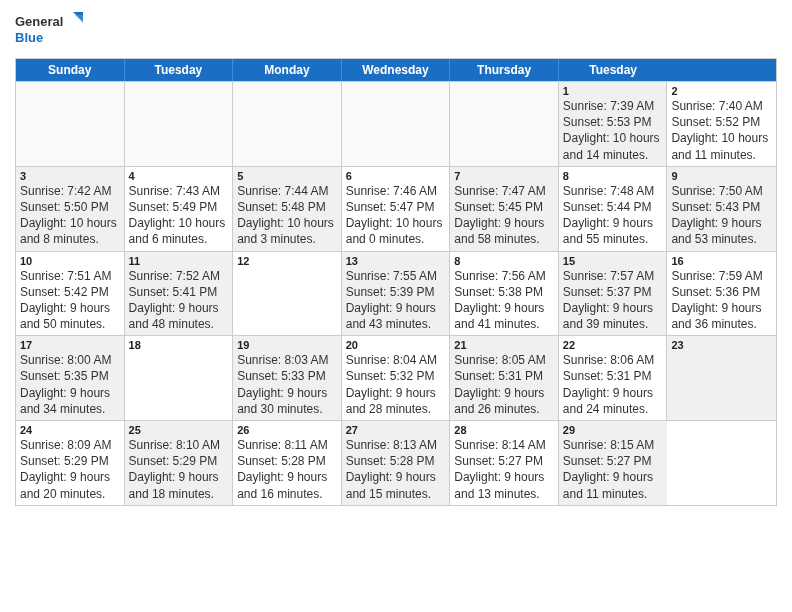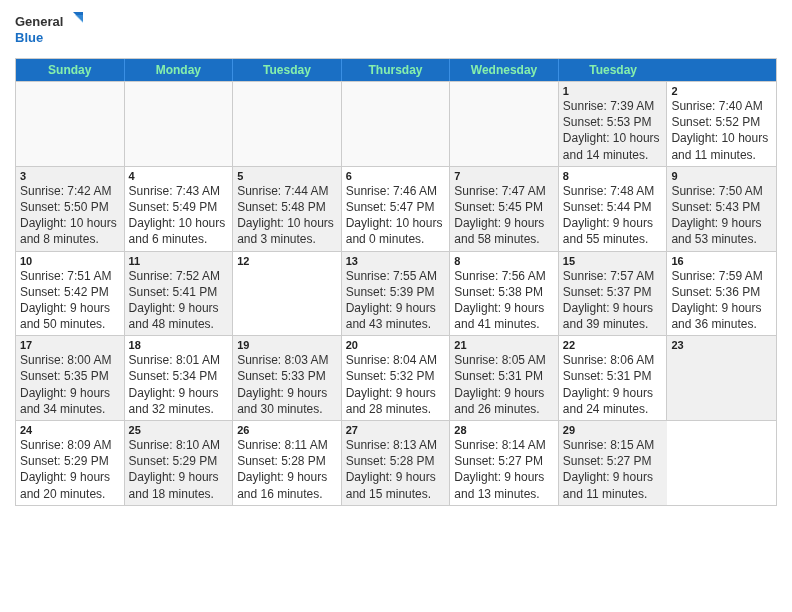--- a/index.html
+++ b/index.html
@@ -45,21 +45,21 @@
       display: flex;
       flex-direction: column;
       border: 1px solid #ccc;
     }
     .cal-header {
       display: grid;
       grid-template-columns: repeat(7, 1fr);
       background: #1a6fc4;
     }
     .cal-header-cell {
-      color: #86efac;
+      color: #ffffff;
       font-size: 12px;
       font-weight: bold;
       text-align: center;
       padding: 4px 2px;
       border-right: 1px solid #3a8fe4;
     }
     .cal-header-cell:last-child { border-right: none; }
     .cal-body {
       flex: 1;
       display: flex;
@@ -111,24 +111,24 @@
 </div>
     <div class="title-block">
       <div class="month-title"></div>
       <div class="subtitle"></div>
     </div>
   </div>
 
   <div class="calendar">
     <div class="cal-header" id="cal-header-row">
         <div class="cal-header-cell">Sunday</div>
+        <div class="cal-header-cell">Tuesday</div>
         <div class="cal-header-cell">Monday</div>
-        <div class="cal-header-cell">Tuesday</div>
+        <div class="cal-header-cell">Wednesday</div>
         <div class="cal-header-cell">Thursday</div>
-        <div class="cal-header-cell">Wednesday</div>
         <div class="cal-header-cell">Tuesday</div>
       </div>
     <div class="cal-body" id="cal-body">
         <div class="cal-row">
           <div class="cal-cell empty"></div>
           <div class="cal-cell empty"></div>
           <div class="cal-cell empty"></div>
           <div class="cal-cell empty"></div>
           <div class="cal-cell empty"></div>
           <div class="cal-cell shaded">
@@ -199,21 +199,20 @@
             <div class="day-info">Sunrise: 7:59 AM<br>Sunset: 5:36 PM<br>Daylight: 9 hours and 36 minutes.</div>
           </div>
         </div>
         <div class="cal-row">
           <div class="cal-cell shaded">
             <div class="day-num">17</div>
             <div class="day-info">Sunrise: 8:00 AM<br>Sunset: 5:35 PM<br>Daylight: 9 hours and 34 minutes.</div>
           </div>
           <div class="cal-cell">
             <div class="day-num">18</div>
-            <div class="day-info">Sunrise: 8:01 AM<br>Sunset: 5:34 PM<br>Daylight: 9 hours and 32 minutes.</div>
           </div>
           <div class="cal-cell shaded">
             <div class="day-num">19</div>
             <div class="day-info">Sunrise: 8:03 AM<br>Sunset: 5:33 PM<br>Daylight: 9 hours and 30 minutes.</div>
           </div>
           <div class="cal-cell">
             <div class="day-num">20</div>
             <div class="day-info">Sunrise: 8:04 AM<br>Sunset: 5:32 PM<br>Daylight: 9 hours and 28 minutes.</div>
           </div>
           <div class="cal-cell shaded">

